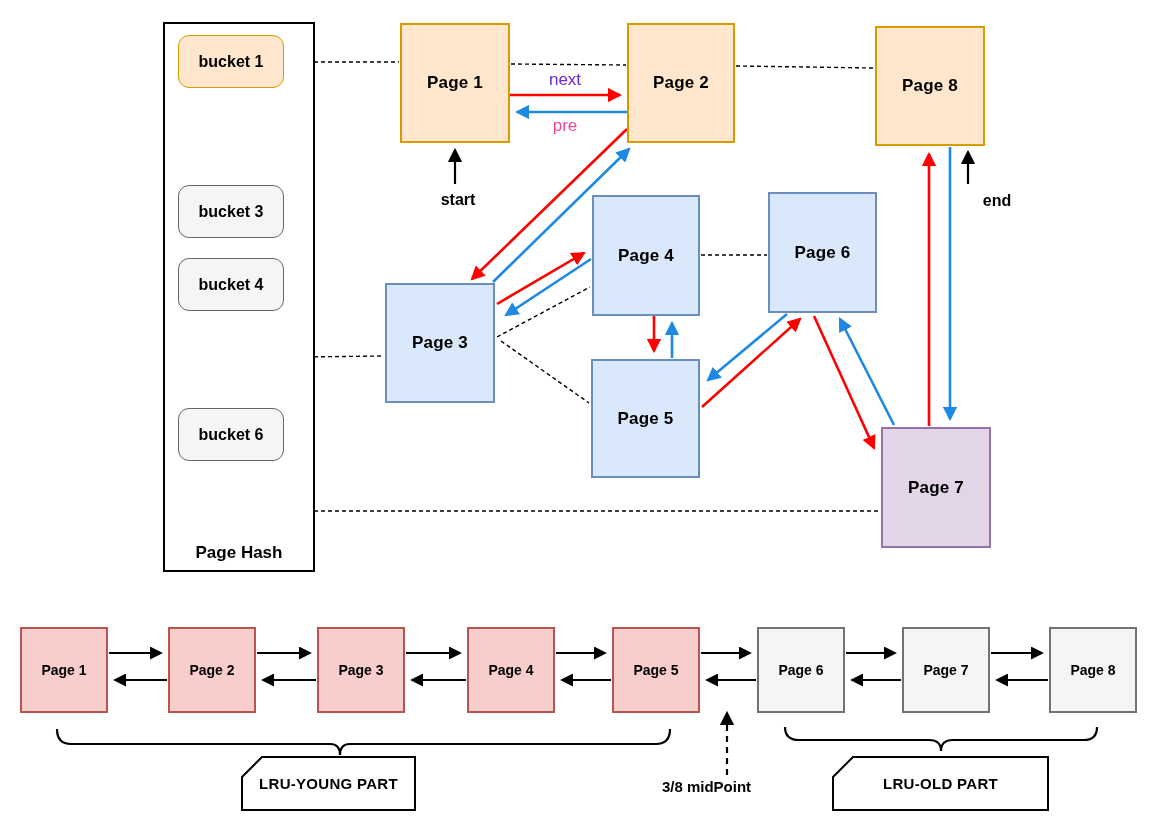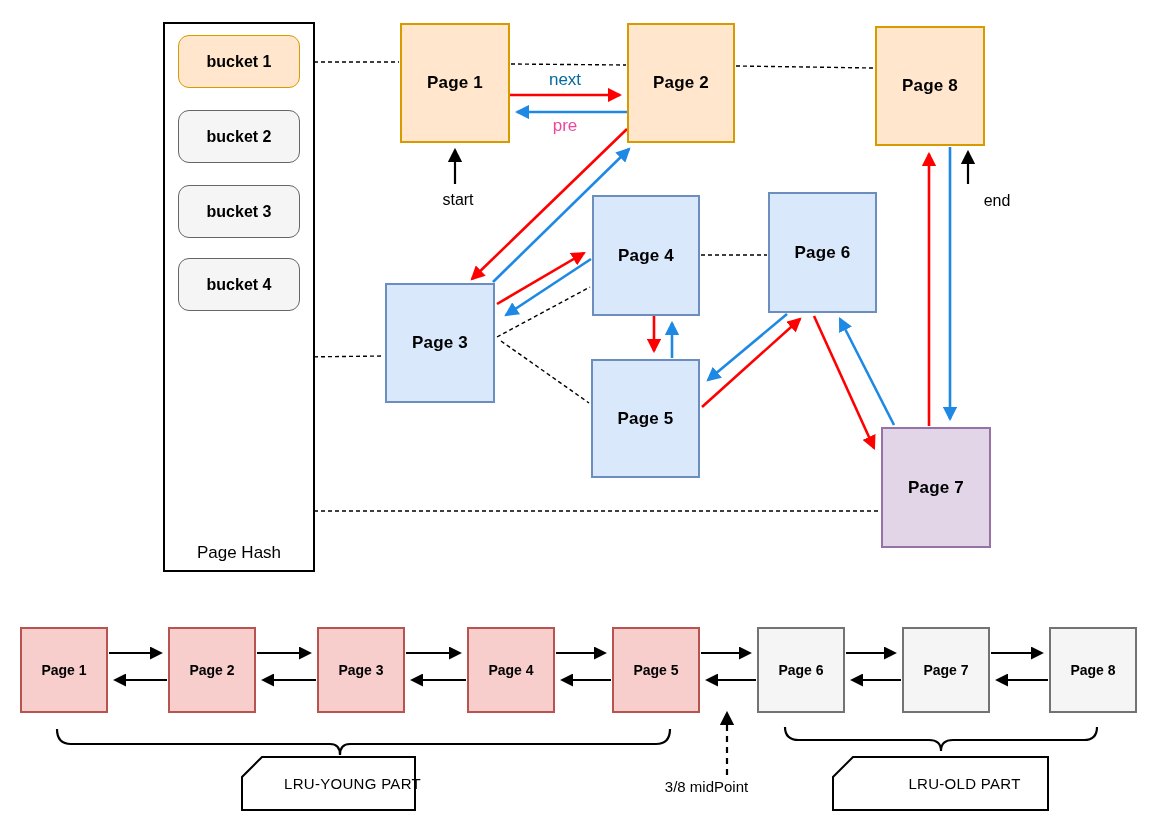--- a/index.html
+++ b/index.html
@@ -22,33 +22,33 @@
   }
   .v-orange{background:#FFE6CC;border-color:#D79B00;}
   .v-blue{background:#DAE8FC;border-color:#6C8EBF;}
   .v-purple{background:#E1D5E7;border-color:#9673A6;}
   .v-pink{background:#F8CECC;border-color:#B85450;}
   .v-gray{background:#F5F5F5;border-color:#737373;}
   
   .hashpanel{position:absolute;left:163px;top:22px;width:152px;height:550px;
     border:2.5px solid #000;background:#fff;box-sizing:border-box;}
   .bucket{
-    position:absolute;box-sizing:border-box;width:122px;height:53px;left:178px;
+    position:absolute;box-sizing:border-box;width:106px;height:53px;left:178px;
     border:1.5px solid #666;border-radius:11px;background:#F5F5F5;
     display:flex;align-items:center;justify-content:center;font-weight:bold;font-size:16px;
   }
   .bucket.v-orange{border:1.5px solid #D79B00;background:#FFE6CC;}
   .bucket.v-blue{border:1.5px solid #6C8EBF;background:#DAE8FC;}
   .bucket.v-purple{border:1.5px solid #9673A6;background:#E1D5E7;}
   
   .tlabel{position:absolute;text-align:center;font-size:17px;}
-  .bold{font-weight:normal;}
-  .lbl-next{color:#0369a1;}
+  .bold{font-weight:bold;}
+  .lbl-next{color:#6d28d9;}
   .lbl-pre{color:#ec4899;}
-  .plaque{font-weight:normal;font-size:15px;letter-spacing:.3px;margin-left:24px;}
+  .plaque{font-weight:bold;font-size:15px;letter-spacing:.3px;}
 </style>
 </head>
 <body>
 
 <div id="canvas">
 
   <svg id="wires" viewBox="0 0 1157 830" xmlns="http://www.w3.org/2000/svg">
     <defs>
       <marker id="mr" viewBox="0 0 10 10" refX="8.5" refY="5" markerWidth="5.5" markerHeight="5.5" orient="auto">
         <path d="M0,0 L10,5 L0,10 Z" fill="#FF0000"></path>
@@ -123,28 +123,28 @@
     <path d="M785,727 Q785,740 799,740 L929,740 Q941,740 941,751 Q941,740 953,740 L1084,740 Q1097,740 1097,727" stroke="#000" stroke-width="2.2" fill="none"></path>
 
     <polygon points="262,757 415,757 415,810 242,810 242,777" fill="#ffffff" stroke="#000" stroke-width="2"></polygon>
     <polygon points="853,757 1048,757 1048,810 833,810 833,777" fill="#ffffff" stroke="#000" stroke-width="2"></polygon>
   </svg>
 
   <div class="hashpanel"></div>
   <div class="bucket v-orange" style="top:35px">
       <span>bucket 1</span>
     </div>
-  <div class="bucket" style="top:110px">
-      <span>bucket 2</span>
-    </div>
   <div class="bucket" style="top:185px">
       <span>bucket 3</span>
     </div>
   <div class="bucket" style="top:258px">
       <span>bucket 4</span>
+    </div>
+  <div class="bucket" style="top:408px">
+      <span>bucket 6</span>
     </div>
   <div class="tlabel bold" style="left:163px;top:543px;width:152px;font-size:17px">Page Hash</div>
 
   <div class="pbox v-orange" style="left:400px;top:23px;width:110px;height:120px">
       <span>Page 1</span>
     </div>
   <div class="pbox v-orange" style="left:627px;top:23px;width:108px;height:120px">
       <span>Page 2</span>
     </div>
   <div class="pbox v-blue" style="left:385px;top:283px;width:110px;height:120px">

